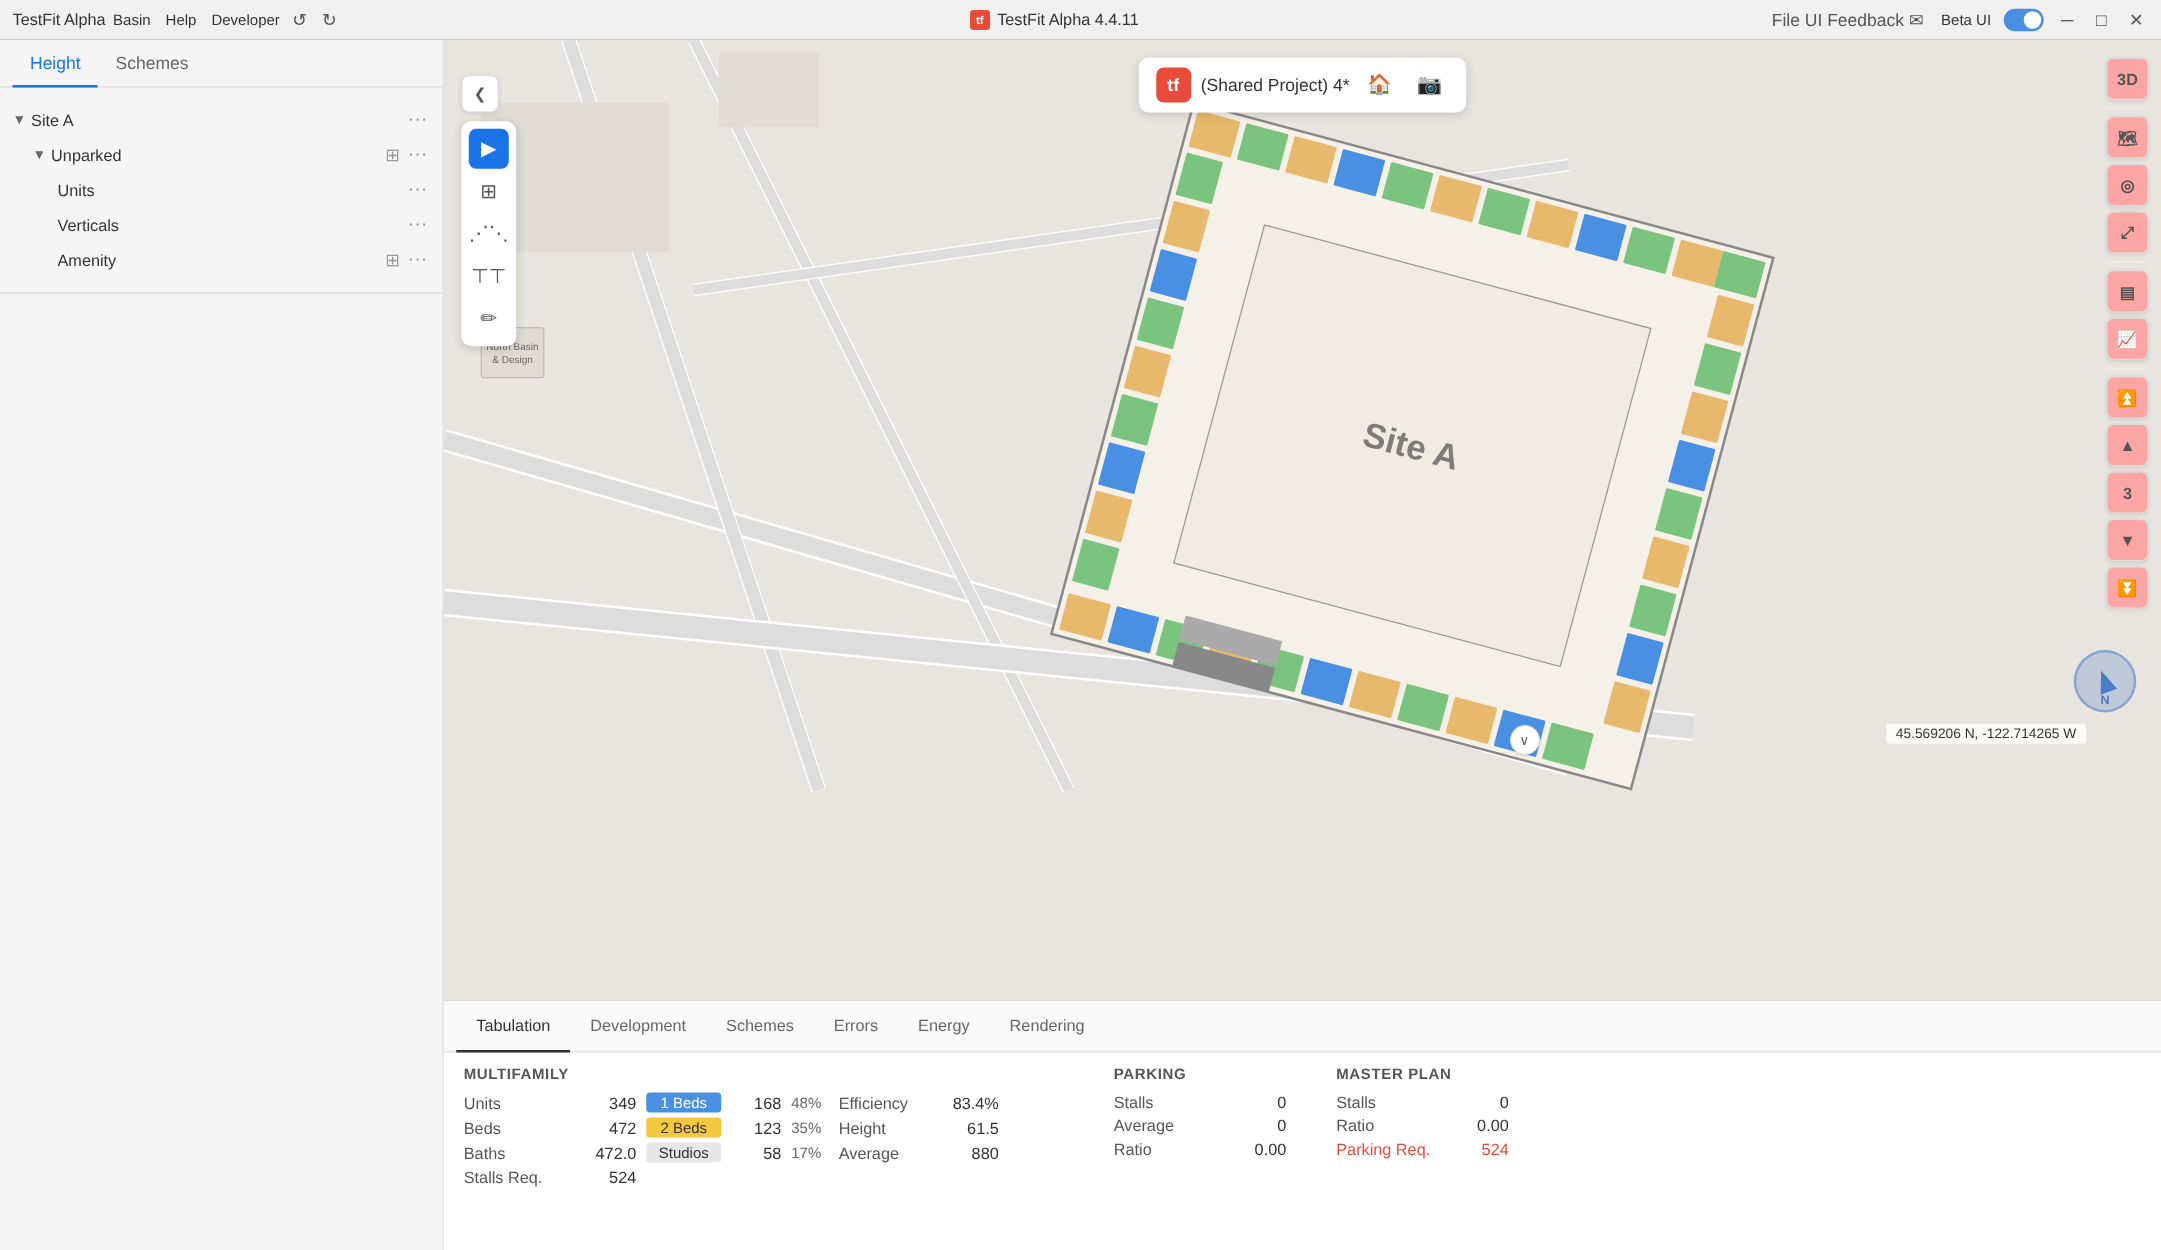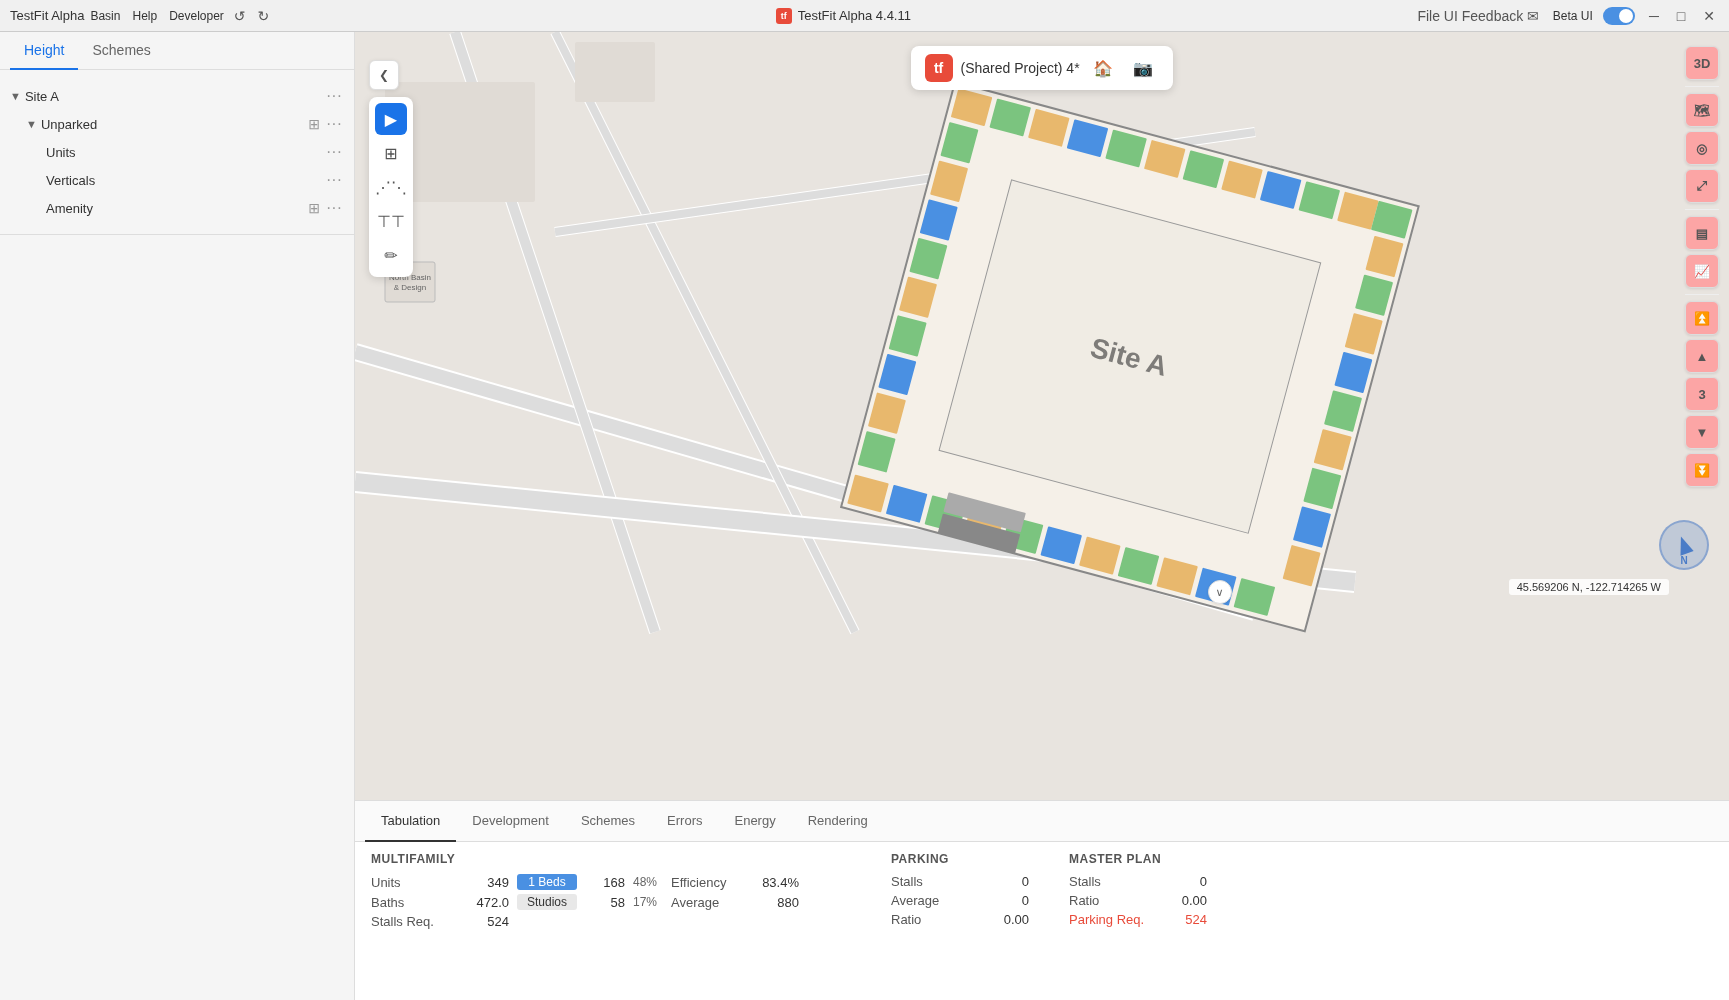--- a/index.html
+++ b/index.html
@@ -416,20 +416,29 @@
       <div class="stats-row">
         <span class="stats-label">Units</span>
         <span class="stats-value">349</span>
         <span class="stats-badge badge-blue">1 Beds</span>
         <span class="stats-value">168</span>
         <span class="stats-pct">48%</span>
         <span class="stats-sub">Efficiency</span>
         <span class="stats-value">83.4%</span>
       </div>
 
+      <div class="stats-row">
+        <span class="stats-label">Beds</span>
+        <span class="stats-value">472</span>
+        <span class="stats-badge badge-yellow">2 Beds</span>
+        <span class="stats-value">123</span>
+        <span class="stats-pct">35%</span>
+        <span class="stats-sub">Height</span>
+        <span class="stats-value">61.5</span>
+      </div>
 
       <div class="stats-row">
         <span class="stats-label">Baths</span>
         <span class="stats-value">472.0</span>
         <span class="stats-badge badge-light">Studios</span>
         <span class="stats-value">58</span>
         <span class="stats-pct">17%</span>
         <span class="stats-sub">Average</span>
         <span class="stats-value">880</span>
       </div>

